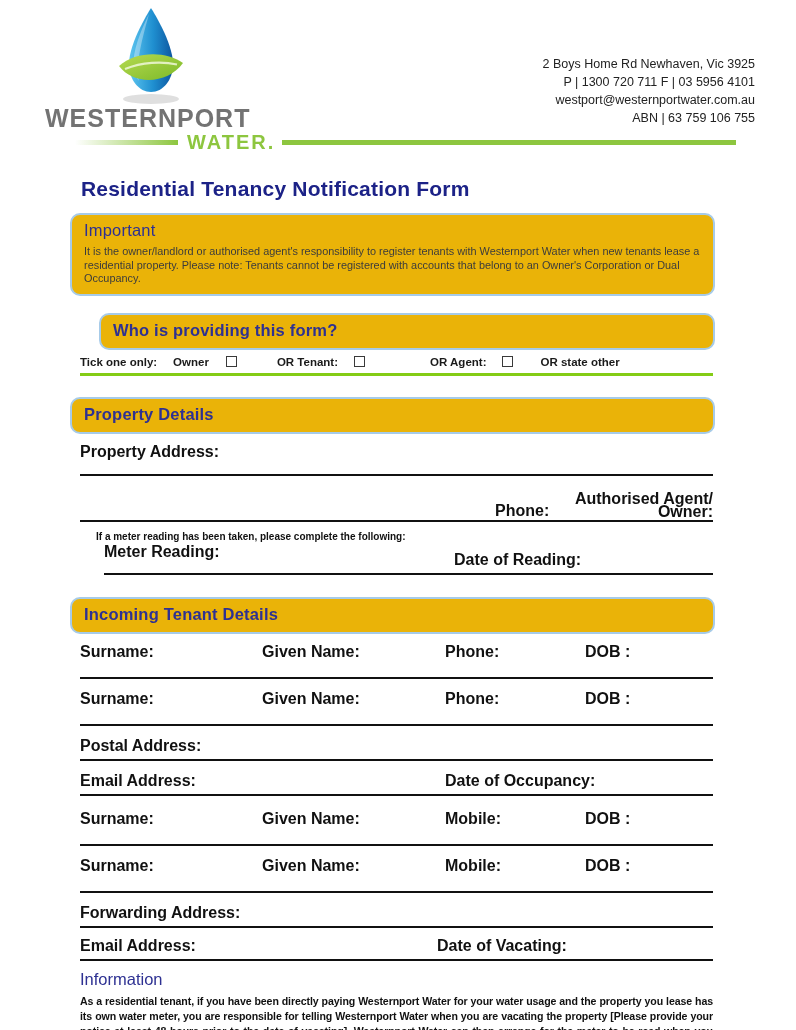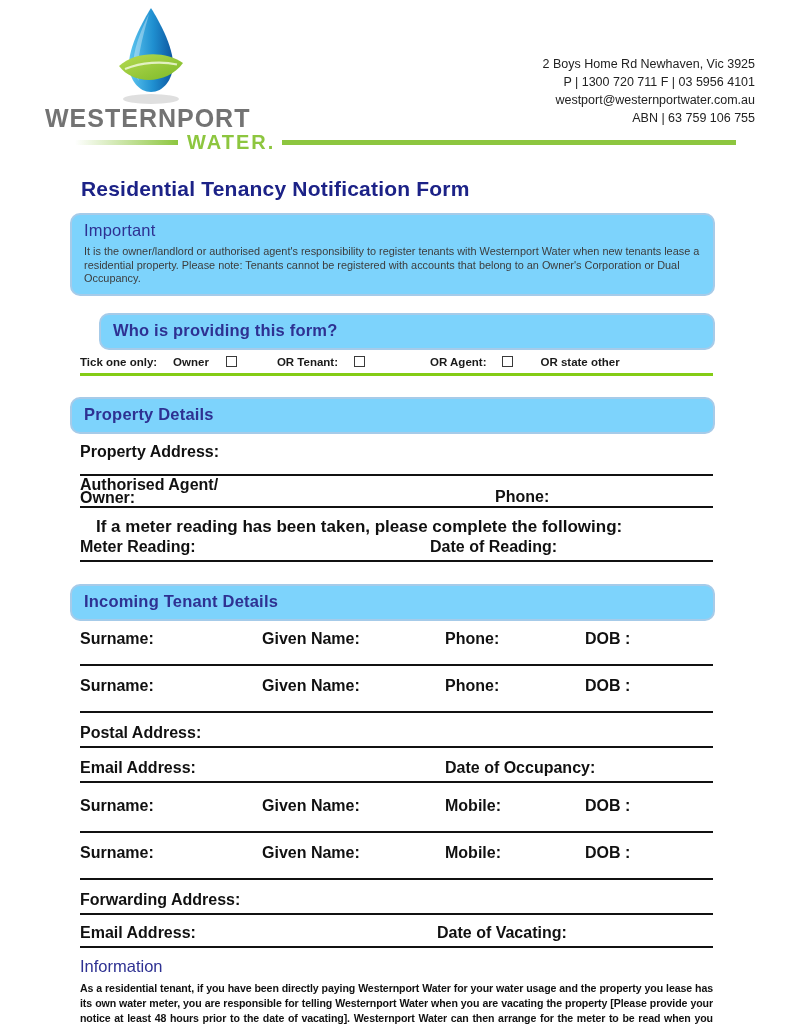--- a/index.html
+++ b/index.html
@@ -18,21 +18,21 @@
   .grad-line{height:5px;width:103px;background:linear-gradient(to right,rgba(141,198,63,0),#8dc63f);}
   .water-text{font-size:20px;font-weight:bold;color:#8dc63f;padding:0 7px 0 9px;letter-spacing:2px;line-height:20px;}
   .solid-line{height:5px;flex:1;background:#8dc63f;}
   .contact{position:absolute;right:41px;top:55px;text-align:right;font-size:12.5px;line-height:18px;color:#222;}
 
   
   .content{padding:0 83px 0 80px;}
   .page-title{margin:14px 0 0 1px;font-size:21px;font-weight:bold;color:#1c2287;letter-spacing:0.2px;}
 
   .sec-box{
-    border:2px solid #a6cbe9;border-radius:10px;background:#7dd3fc;
+    border:2px solid #a6cbe9;border-radius:10px;background:#eab308;
     margin-left:-10px;margin-right:-2px;padding:6px 12px 8px;
   }
   .sec-heading{font-size:16.5px;color:#2e3192;font-weight:600;letter-spacing:0.2px;}
   .sec-heading.light{font-weight:400;}
   .important-box{margin-top:12px;}
   .important-body{font-size:10.9px;color:#3c3c3c;line-height:13.5px;margin-top:5px;}
 
   .who-box{margin-top:17px;margin-left:19px;}
   .tick-row{
     display:flex;align-items:flex-start;font-weight:bold;font-size:11.5px;
@@ -41,25 +41,25 @@
   .cbx{width:9px;height:9px;border:1.5px solid #3a3a3a;display:inline-block;flex:none;}
   .opt-owner{margin-left:7px;}  .box-owner{margin-left:8px;}
   .opt-tenant{margin-left:31px;} .box-tenant{margin-left:7px;}
   .opt-agent{margin-left:56px;}  .box-agent{margin-left:7px;}
   .opt-other{margin-left:18px;}
 
   .prop-box{margin-top:21px;}
   .lbl{font-weight:bold;font-size:16px;color:#111;}
   .field-row{border-bottom:2px solid #111;position:relative;}
   .row-address{margin-top:8px;padding-top:1px;min-height:31px;}
-  .row-agent{padding-top:3px;padding-bottom:2px;line-height:12px;}
+  .row-agent{padding-top:17px;padding-bottom:2px;line-height:12px;text-align:right;}
   .agent-l2{display:block;margin-top:1px;}
   .abs-415{position:absolute;left:415px;bottom:3px;}
-  .meter-note{margin-top:9px;font-size:17px;padding-left:16px;}
-  .row-meter{padding-top:1px;padding-bottom:4px;}
+  .meter-note{margin-top:9px;font-size:10px;padding-left:16px;}
+  .row-meter{padding-top:1px;padding-bottom:12px;margin-left:24px;}
   .abs-350{position:absolute;left:350px;bottom:4px;}
 
   .inc-box{margin-top:22px;}
   .vac-box{margin-top:19px;}
   .grid4{
     display:grid;grid-template-columns:182px 183px 140px 1fr;
     padding-top:11px;padding-bottom:16px;border-bottom:2px solid #111;
   }
   .grid4.first{padding-top:9px;}
   .grid4.vfirst{padding-top:14px;}

